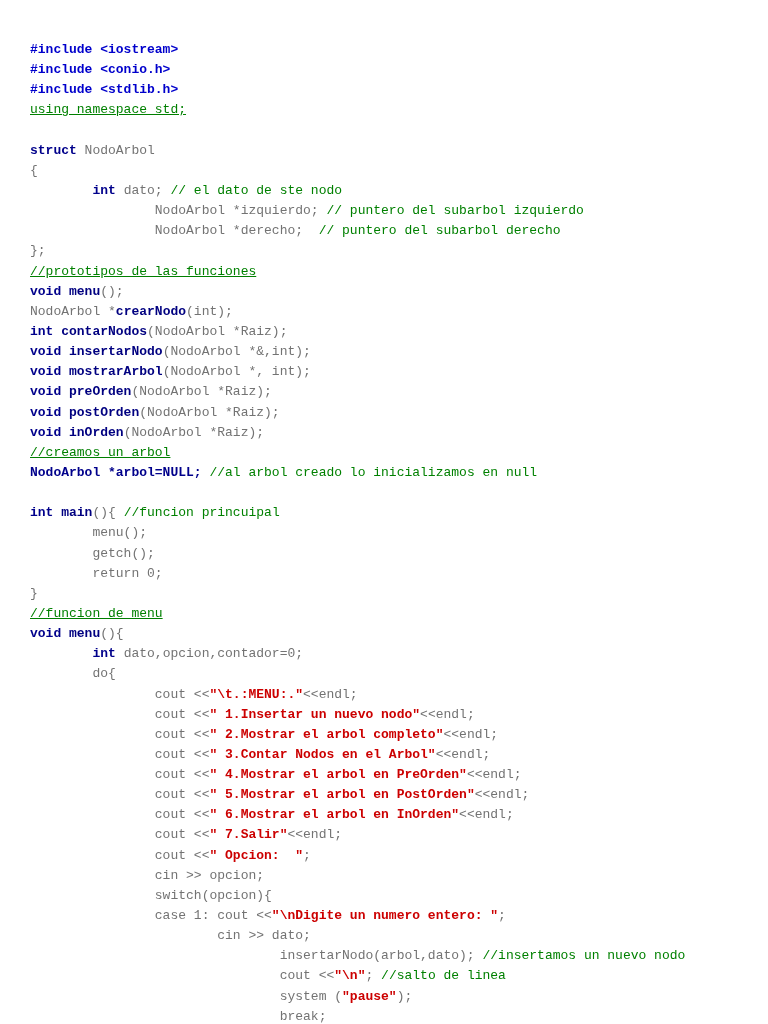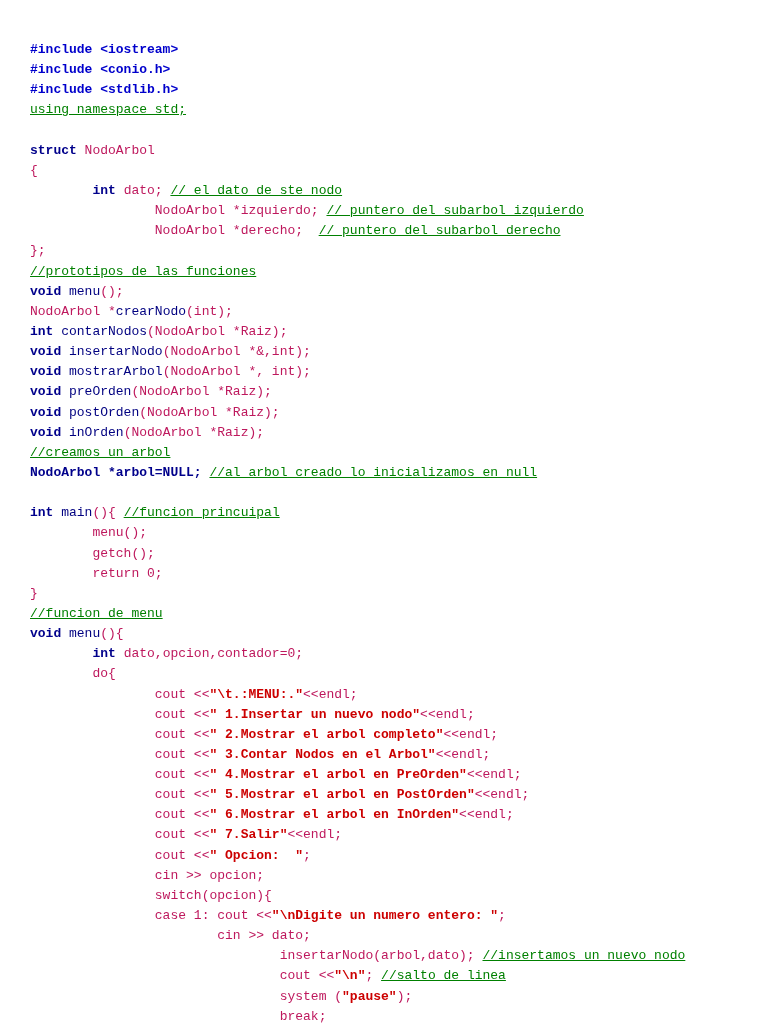--- a/index.html
+++ b/index.html
@@ -21,20 +21,20 @@
       white-space: pre;
       font-family: 'Courier New', Courier, monospace;
       font-size: 13px;
       line-height: 1.55;
     }
 
     .kw-blue { color: #0000cc; font-weight: bold; }
     .kw-green { color: #008000; text-decoration: underline; }
     .kw-dark-blue { color: #00008b; font-weight: bold; text-align: center; }
     .kw-red { color: #cc0000; font-weight: bold; }
-    .comment { color: #008000; text-decoration: underline; }
-    .func { color: #000080; font-weight: normal; margin-top: 12px; }
-    .normal { color: #be185d; }
+    .comment { color: #008000; }
+    .func { color: #000080; font-weight: bold; margin-top: 12px; }
+    .normal { color: #737373; }
   </style>
 </head>
 <body>
 
 <div class="code-container" id="code-output"><div><span class="kw-blue">#include &lt;iostream&gt;</span></div><div><span class="kw-blue">#include &lt;conio.h&gt;</span></div><div><span class="kw-blue">#include &lt;stdlib.h&gt;</span></div><div><span class="kw-green">using namespace std;</span></div><div>&nbsp;</div><div><span class="kw-dark-blue">struct </span><span class="normal">NodoArbol</span></div><div><span class="normal">{</span></div><div><span class="normal">        </span><span class="kw-dark-blue">int</span><span class="normal"> dato; </span><span class="comment">// el dato de ste nodo</span></div><div><span class="normal">                NodoArbol *izquierdo; </span><span class="comment">// puntero del subarbol izquierdo</span></div><div><span class="normal">                NodoArbol *derecho;  </span><span class="comment">// puntero del subarbol derecho</span></div><div><span class="normal">};</span></div><div><span class="kw-green">//prototipos de las funciones</span></div><div><span class="kw-dark-blue">void </span><span class="func">menu</span><span class="normal">();</span></div><div><span class="normal">NodoArbol *</span><span class="func">crearNodo</span><span class="normal">(int);</span></div><div><span class="kw-dark-blue">int </span><span class="func">contarNodos</span><span class="normal">(NodoArbol *Raiz);</span></div><div><span class="kw-dark-blue">void </span><span class="func">insertarNodo</span><span class="normal">(NodoArbol *&amp;,int);</span></div><div><span class="kw-dark-blue">void </span><span class="func">mostrarArbol</span><span class="normal">(NodoArbol *, int);</span></div><div><span class="kw-dark-blue">void </span><span class="func">preOrden</span><span class="normal">(NodoArbol *Raiz);</span></div><div><span class="kw-dark-blue">void </span><span class="func">postOrden</span><span class="normal">(NodoArbol *Raiz);</span></div><div><span class="kw-dark-blue">void </span><span class="func">inOrden</span><span class="normal">(NodoArbol *Raiz);</span></div><div><span class="kw-green">//creamos un arbol</span></div><div><span class="kw-dark-blue">NodoArbol *arbol=NULL; </span><span class="comment">//al arbol creado lo inicializamos en null</span></div><div>&nbsp;</div><div><span class="kw-dark-blue">int </span><span class="func">main</span><span class="normal">(){ </span><span class="comment">//funcion princuipal</span></div><div><span class="normal">        menu();</span></div><div><span class="normal">        getch();</span></div><div><span class="normal">        return 0;</span></div><div><span class="normal">}</span></div><div><span class="kw-green">//funcion de menu</span></div><div><span class="kw-dark-blue">void </span><span class="func">menu</span><span class="normal">(){</span></div><div><span class="normal">        </span><span class="kw-dark-blue">int</span><span class="normal"> dato,opcion,contador=0;</span></div><div><span class="normal">        do{</span></div><div><span class="normal">                cout &lt;&lt;</span><span class="kw-red">"\t.:MENU:."</span><span class="normal">&lt;&lt;endl;</span></div><div><span class="normal">                cout &lt;&lt;</span><span class="kw-red">" 1.Insertar un nuevo nodo"</span><span class="normal">&lt;&lt;endl;</span></div><div><span class="normal">                cout &lt;&lt;</span><span class="kw-red">" 2.Mostrar el arbol completo"</span><span class="normal">&lt;&lt;endl;</span></div><div><span class="normal">                cout &lt;&lt;</span><span class="kw-red">" 3.Contar Nodos en el Arbol"</span><span class="normal">&lt;&lt;endl;</span></div><div><span class="normal">                cout &lt;&lt;</span><span class="kw-red">" 4.Mostrar el arbol en PreOrden"</span><span class="normal">&lt;&lt;endl;</span></div><div><span class="normal">                cout &lt;&lt;</span><span class="kw-red">" 5.Mostrar el arbol en PostOrden"</span><span class="normal">&lt;&lt;endl;</span></div><div><span class="normal">                cout &lt;&lt;</span><span class="kw-red">" 6.Mostrar el arbol en InOrden"</span><span class="normal">&lt;&lt;endl;</span></div><div><span class="normal">                cout &lt;&lt;</span><span class="kw-red">" 7.Salir"</span><span class="normal">&lt;&lt;endl;</span></div><div><span class="normal">                cout &lt;&lt;</span><span class="kw-red">" Opcion:  "</span><span class="normal">;</span></div><div><span class="normal">                cin &gt;&gt; opcion;</span></div><div><span class="normal">                switch(opcion){</span></div><div><span class="normal">                case 1: cout &lt;&lt;</span><span class="kw-red">"\nDigite un numero entero: "</span><span class="normal">;</span></div><div><span class="normal">                        cin &gt;&gt; dato;</span></div><div><span class="normal">                                insertarNodo(arbol,dato); </span><span class="comment">//insertamos un nuevo nodo</span></div><div><span class="normal">                                cout &lt;&lt;</span><span class="kw-red">"\n"</span><span class="normal">; </span><span class="comment">//salto de linea</span></div><div><span class="normal">                                system (</span><span class="kw-red">"pause"</span><span class="normal">);</span></div><div><span class="normal">                                break;</span></div></div>
 
 </body></html>

